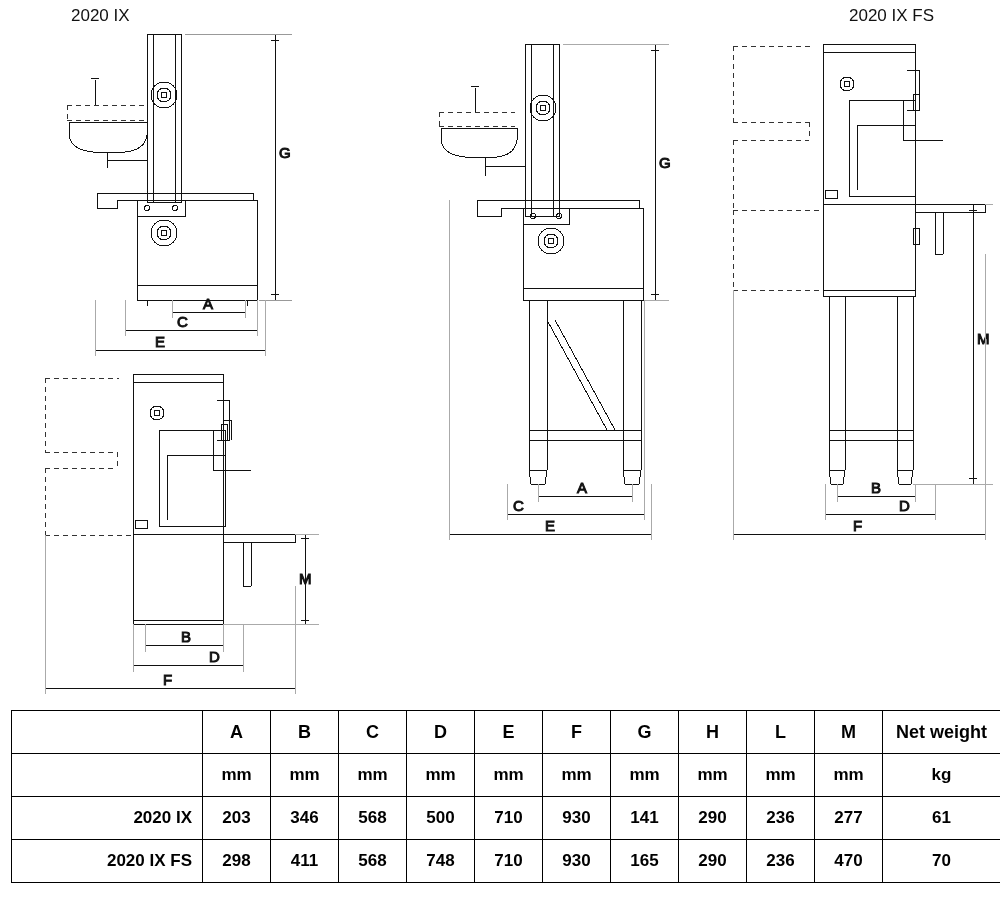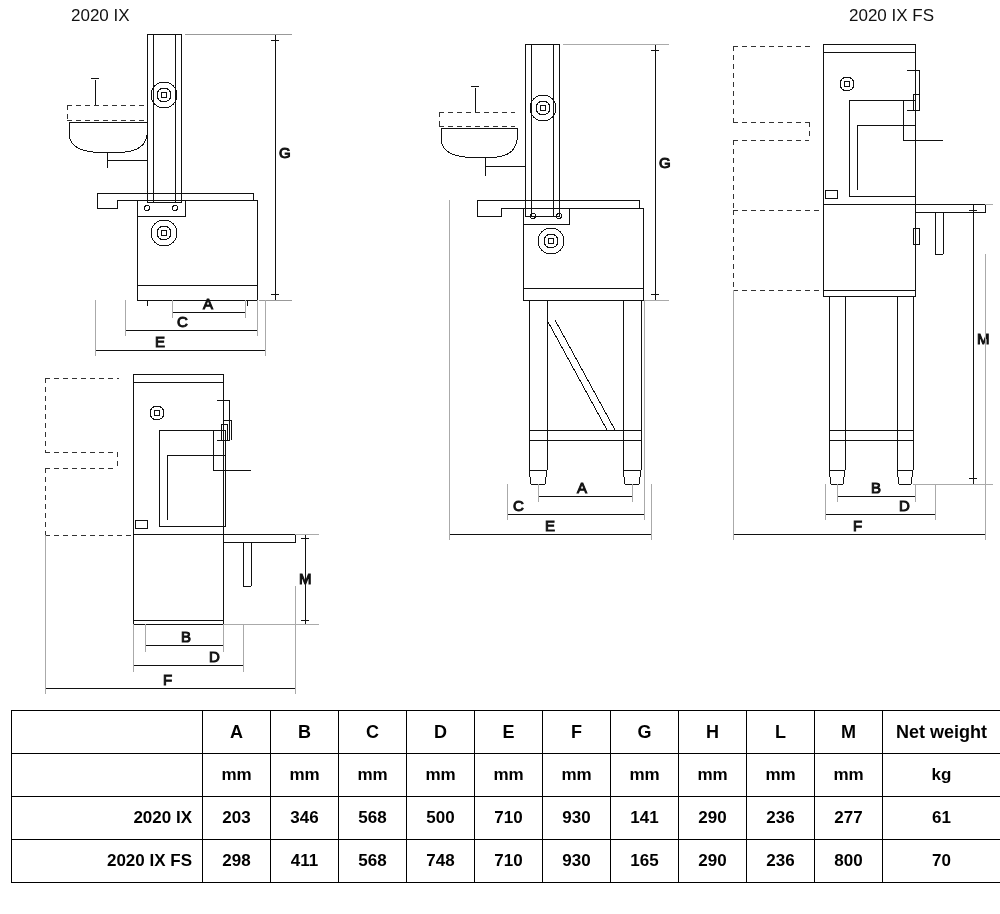--- a/index.html
+++ b/index.html
@@ -402,19 +402,19 @@
         <td class="rowhead">2020 IX FS</td>
         <td>298</td>
         <td>411</td>
         <td>568</td>
         <td>748</td>
         <td>710</td>
         <td>930</td>
         <td>165</td>
         <td>290</td>
         <td>236</td>
-        <td>800</td>
+        <td>470</td>
         <td>70</td>
       </tr>
     </tbody>
   </table>
 
 </div>
 
 </body></html>

